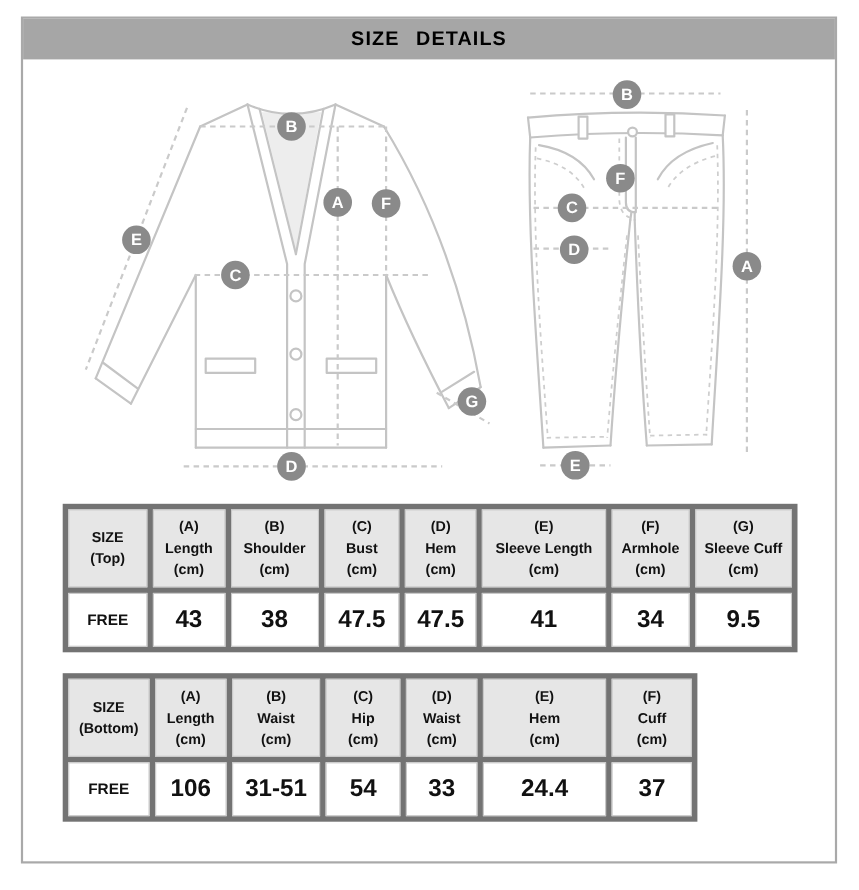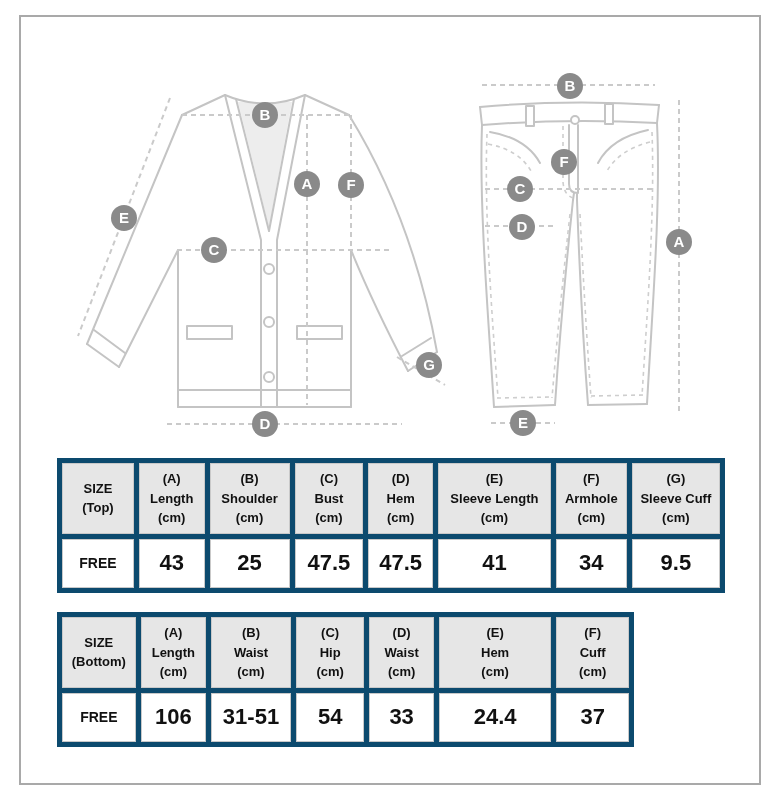--- a/index.html
+++ b/index.html
@@ -17,38 +17,41 @@
   }
   .title-bar span{
     font-weight:bold;font-size:18px;color:#000;
     letter-spacing:1px;word-spacing:9px;
   }
   .sketch{position:absolute;left:0;top:37px;}
 
   
   table.size-table{
     position:absolute;border-collapse:separate;border-spacing:5px;
-    background:#0c4a6e;table-layout:fixed;
+    background:#737373;table-layout:fixed;
   }
   .size-table th,.size-table td{
     text-align:center;vertical-align:middle;font-weight:bold;
     border:1px solid #c9c9c9;padding:0;
   }
   .size-table th{background:#e6e6e6;font-size:13px;line-height:1.5;padding:5px 1px;}
   .size-table td{background:#ffffff;font-size:22px;height:47px;}
   .size-table th span{display:block;}
   #table-top{left:36px;top:441px;width:668px;}
   #table-bottom{left:36px;top:595px;width:577px;}
   .size-table td.row-label{font-size:14px;text-align:center;}
 </style>
 </head>
 <body>
 
 <div class="frame">
 
+  <div class="title-bar">
+    <span>SIZE DETAILS</span>
+  </div>
 
   <svg class="sketch" width="742" height="400" viewBox="0 0 742 400" font-family="Liberation Sans, sans-serif">
 
     <g fill="none" stroke="#c4c4c4" stroke-width="2" stroke-linejoin="round" stroke-linecap="round">
 
       <path d="M217,48 L271,48 L248,174 Z" fill="#ededed" stroke="none"></path>
 
       <path d="M161,61 L204,41"></path>
       <path d="M284,41 L328,61"></path>
       <path d="M204,41 Q244,58 284,41"></path>
@@ -248,21 +251,21 @@
           <span>(G)</span>
           <span>Sleeve Cuff</span>
           <span>(cm)</span>
         </th>
       </tr>
     </thead>
     <tbody>
       <tr>
         <td class="row-label">FREE</td>
         <td>43</td>
-        <td>25</td>
+        <td>38</td>
         <td>47.5</td>
         <td>47.5</td>
         <td>41</td>
         <td>34</td>
         <td>9.5</td>
       </tr>
     </tbody>
   </table>
 
   <table id="table-bottom" class="size-table">

